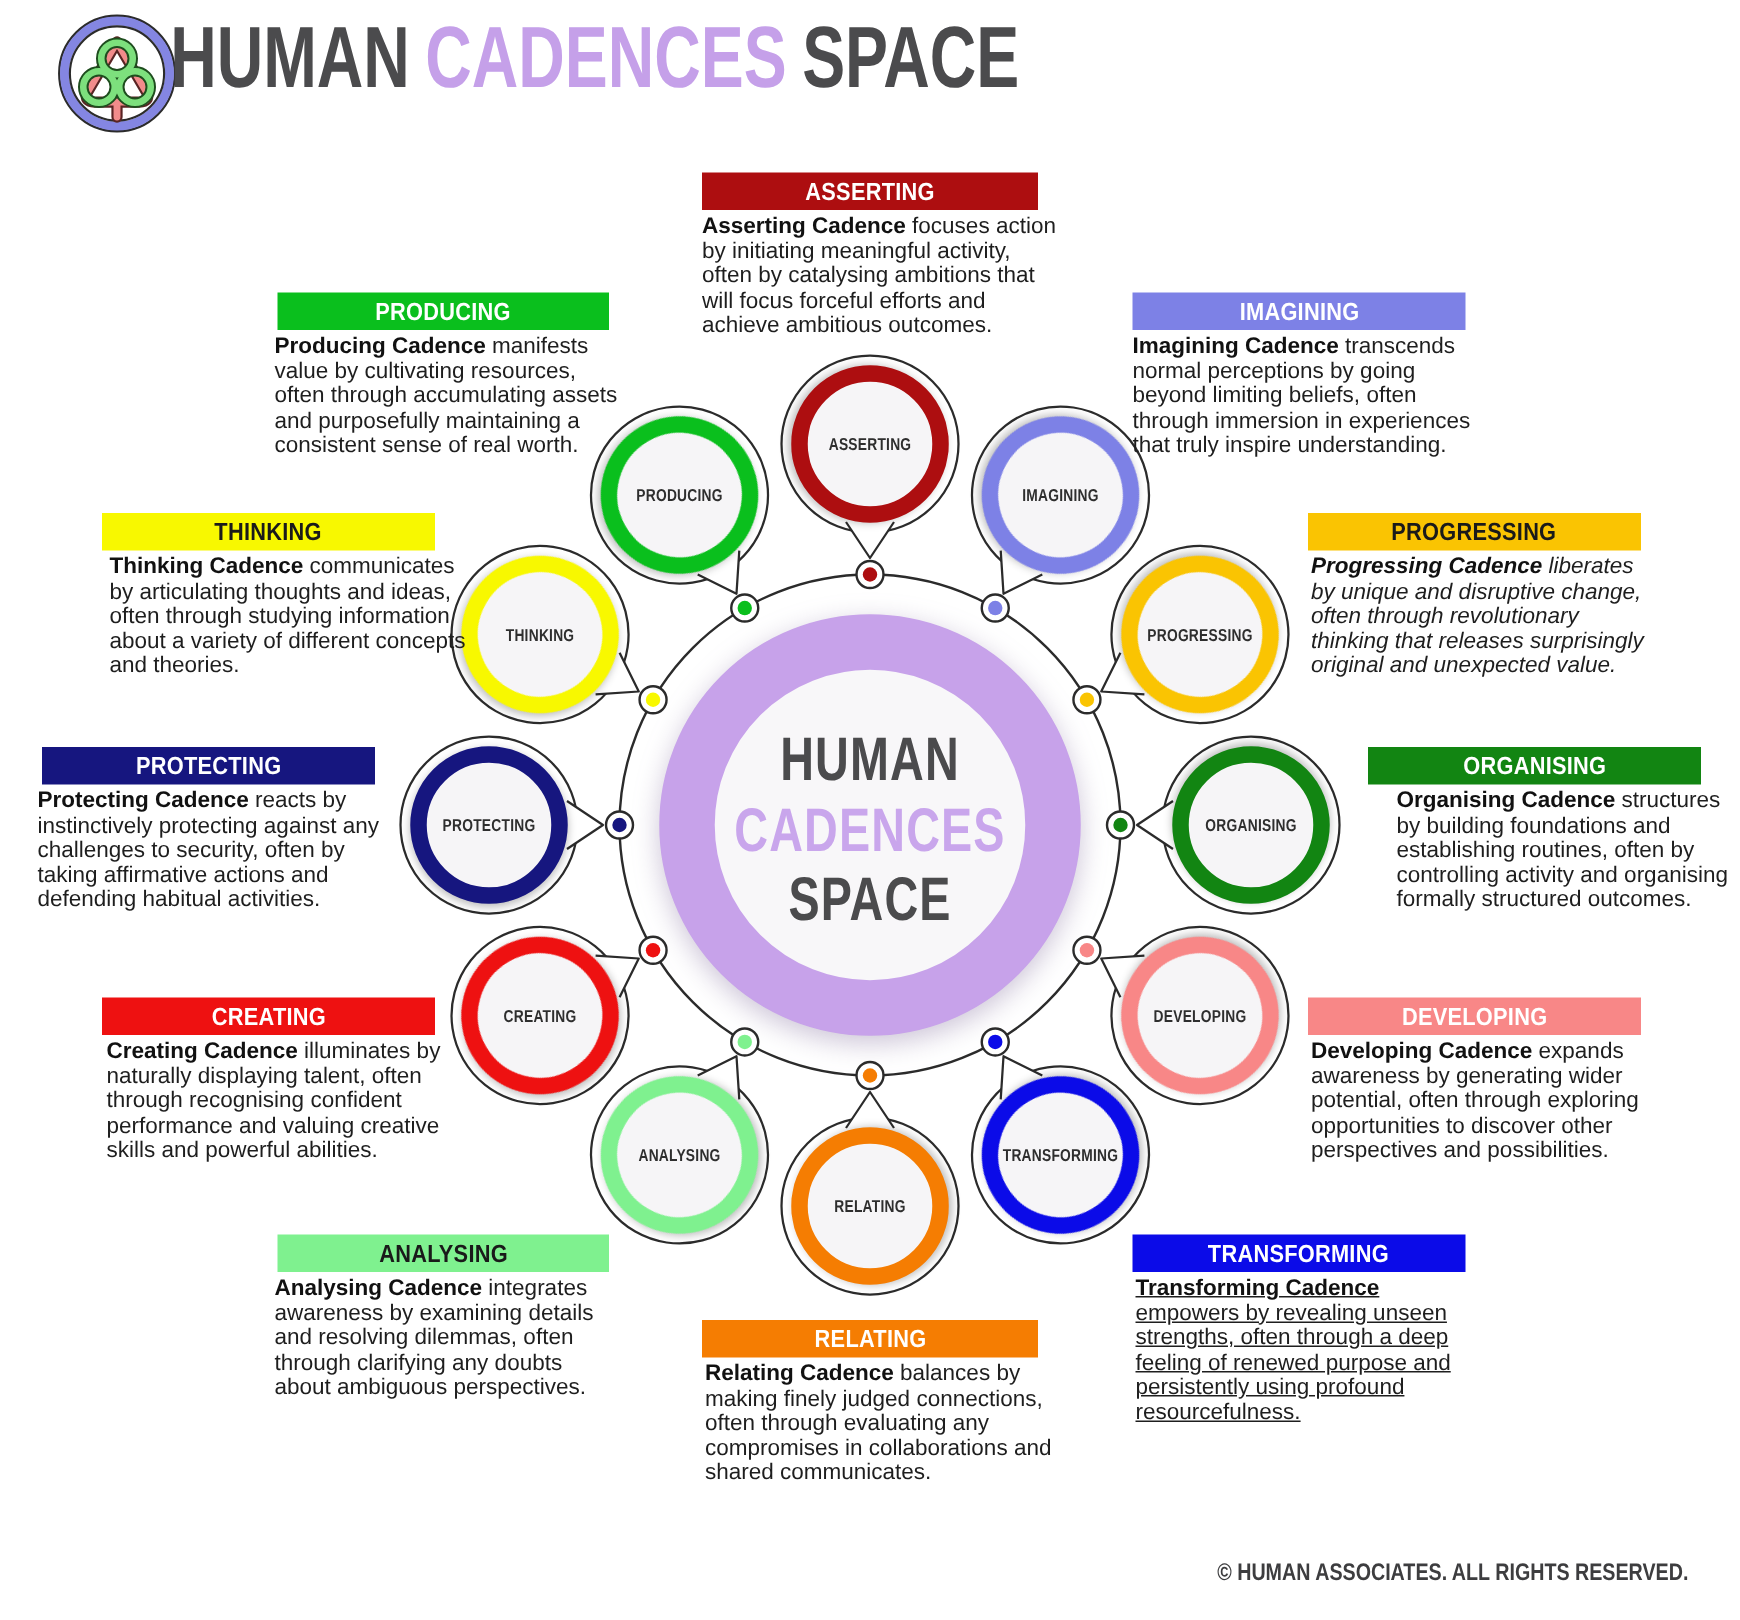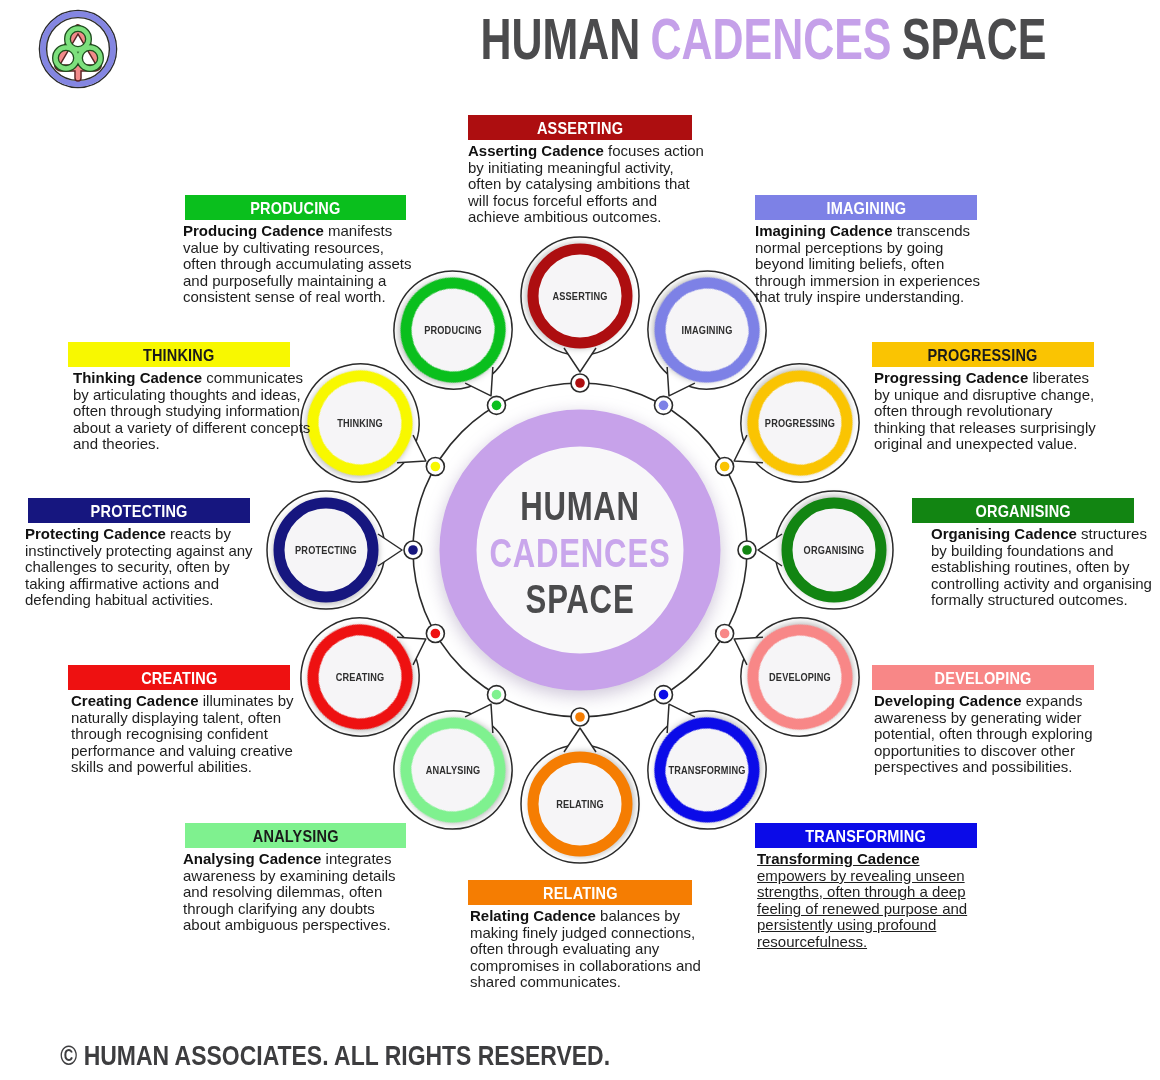--- a/index.html
+++ b/index.html
@@ -1,20 +1,20 @@
 <!DOCTYPE html>
 <html><head>
 <meta charset="utf-8">
 <style>
   html,body{margin:0;padding:0;background:#fff;}
   #canvas{position:relative;width:1160px;height:1080px;background:#ffffff;overflow:hidden;
           font-family:"Liberation Sans",sans-serif;}
   
   #logo{position:absolute;left:34px;top:6px;width:88px;height:88px;}
-  #title-row{position:absolute;left:0;top:6px;width:100%;text-align:right;
+  #title-row{position:absolute;left:0;top:6px;width:100%;text-align:left;
              font-size:58px;font-weight:600;letter-spacing:0px;line-height:66px;white-space:nowrap;}
   #title-row .t-wrap{display:inline-block;transform:scaleX(.74);transform-origin:center;}
   .t-dark{color:#4b4b4d;} .t-lav{color:#c5a0e9;}
   #title-row span{padding:0 7px;}
   
   .cadence-block{position:absolute;}
   .cadence-header{height:25px;line-height:26px;text-align:center;font-weight:700;
                   font-size:16.5px;letter-spacing:.2px;}
   .cadence-header .hdr{display:inline-block;transform:scaleX(.88);transform-origin:center;white-space:nowrap;}
   .cadence-desc{position:absolute;font-size:15px;line-height:16.6px;color:#1e1e1e;text-align:left;}
@@ -25,22 +25,22 @@
   .purple-ring{fill:#f8f7f9;stroke:#c7a2ea;stroke-width:37;
                filter:drop-shadow(0 5px 9px rgba(110,85,140,.35));}
   .center-text{font-family:"Liberation Sans",sans-serif;font-weight:600;font-size:41px;letter-spacing:1px;}
   .center-text.dark{fill:#4b4b4d;} .center-text.lav{fill:#c9a6ec;}
   .node-outline{fill:#ffffff;stroke:#2b2b2b;stroke-width:1.5;}
   .node-tail{fill:#ffffff;stroke:#2b2b2b;stroke-width:1.5;stroke-linejoin:round;}
   .node-ring{fill:#f6f5f7;stroke-width:11;filter:drop-shadow(0 2px 3px rgba(0,0,0,.28));}
   .node-label{font-family:"Liberation Sans",sans-serif;font-weight:700;font-size:11.5px;fill:#2e2e2e;letter-spacing:.2px;}
   .dot-outer{fill:#ffffff;stroke:#2b2b2b;stroke-width:1.6;}
   
-  #footer{position:absolute;left:0;top:1040px;width:100%;text-align:left;
-          font-size:28px;font-weight:600;color:#3d3d3f;}
+  #footer{position:absolute;left:0;top:1040px;width:100%;text-align:right;
+          font-size:16px;font-weight:600;color:#3d3d3f;}
   #footer .f-wrap{display:inline-block;transform:scaleX(.82);transform-origin:center;white-space:nowrap;}
 </style>
 </head>
 <body>
 
 <div id="canvas">
 
   <svg id="logo" viewBox="0 0 88 88">
     <circle cx="44" cy="43" r="38.5" fill="#ffffff" stroke="#2b2b2b" stroke-width="1.6"></circle>
     <circle cx="44" cy="43" r="35" fill="none" stroke="#8486e2" stroke-width="6"></circle>
@@ -192,21 +192,21 @@
     <div class="cadence-desc" style="left:0;top:28px;width:236px;"><b>Asserting Cadence</b><span> focuses action by initiating meaningful activity, often by catalysing ambitions that will focus forceful efforts and achieve ambitious outcomes.</span></div>
   </div>
 
   <div class="cadence-block" style="left:755px;top:195px;width:222px;">
     <div class="cadence-header" style="background-color: rgb(125, 129, 230); color: rgb(255, 255, 255);"><span class="hdr">IMAGINING</span></div>
     <div class="cadence-desc" style="left:0;top:28px;width:236px;"><b>Imagining Cadence</b><span> transcends normal perceptions by going beyond limiting beliefs, often through immersion in experiences that truly inspire understanding.</span></div>
   </div>
 
   <div class="cadence-block" style="left:872px;top:342px;width:222px;">
     <div class="cadence-header" style="background-color: rgb(250, 196, 2); color: rgb(26, 26, 26);"><span class="hdr">PROGRESSING</span></div>
-    <div class="cadence-desc" style="left:2px;top:28px;width:234px;"><b>Progressing Cadence</b><span> liberates by unique and disruptive change, often through revolutionary thinking that releases surprisingly original and unexpected value.</span></div>
+    <div class="cadence-desc" style="left:2px;top:28px;width:234px;font-style:italic;"><b>Progressing Cadence</b><span> liberates by unique and disruptive change, often through revolutionary thinking that releases surprisingly original and unexpected value.</span></div>
   </div>
 
   <div class="cadence-block" style="left:912px;top:498px;width:222px;">
     <div class="cadence-header" style="background-color: rgb(18, 133, 18); color: rgb(255, 255, 255);"><span class="hdr">ORGANISING</span></div>
     <div class="cadence-desc" style="left:19px;top:28px;width:234px;"><b>Organising Cadence</b><span> structures by building foundations and establishing routines, often by controlling activity and organising formally structured outcomes.</span></div>
   </div>
 
   <div class="cadence-block" style="left:872px;top:665px;width:222px;">
     <div class="cadence-header" style="background-color: rgb(248, 135, 135); color: rgb(255, 255, 255);"><span class="hdr">DEVELOPING</span></div>
     <div class="cadence-desc" style="left:2px;top:28px;width:234px;"><b>Developing Cadence</b><span> expands awareness by generating wider potential, often through exploring opportunities to discover other perspectives and possibilities.</span></div>

